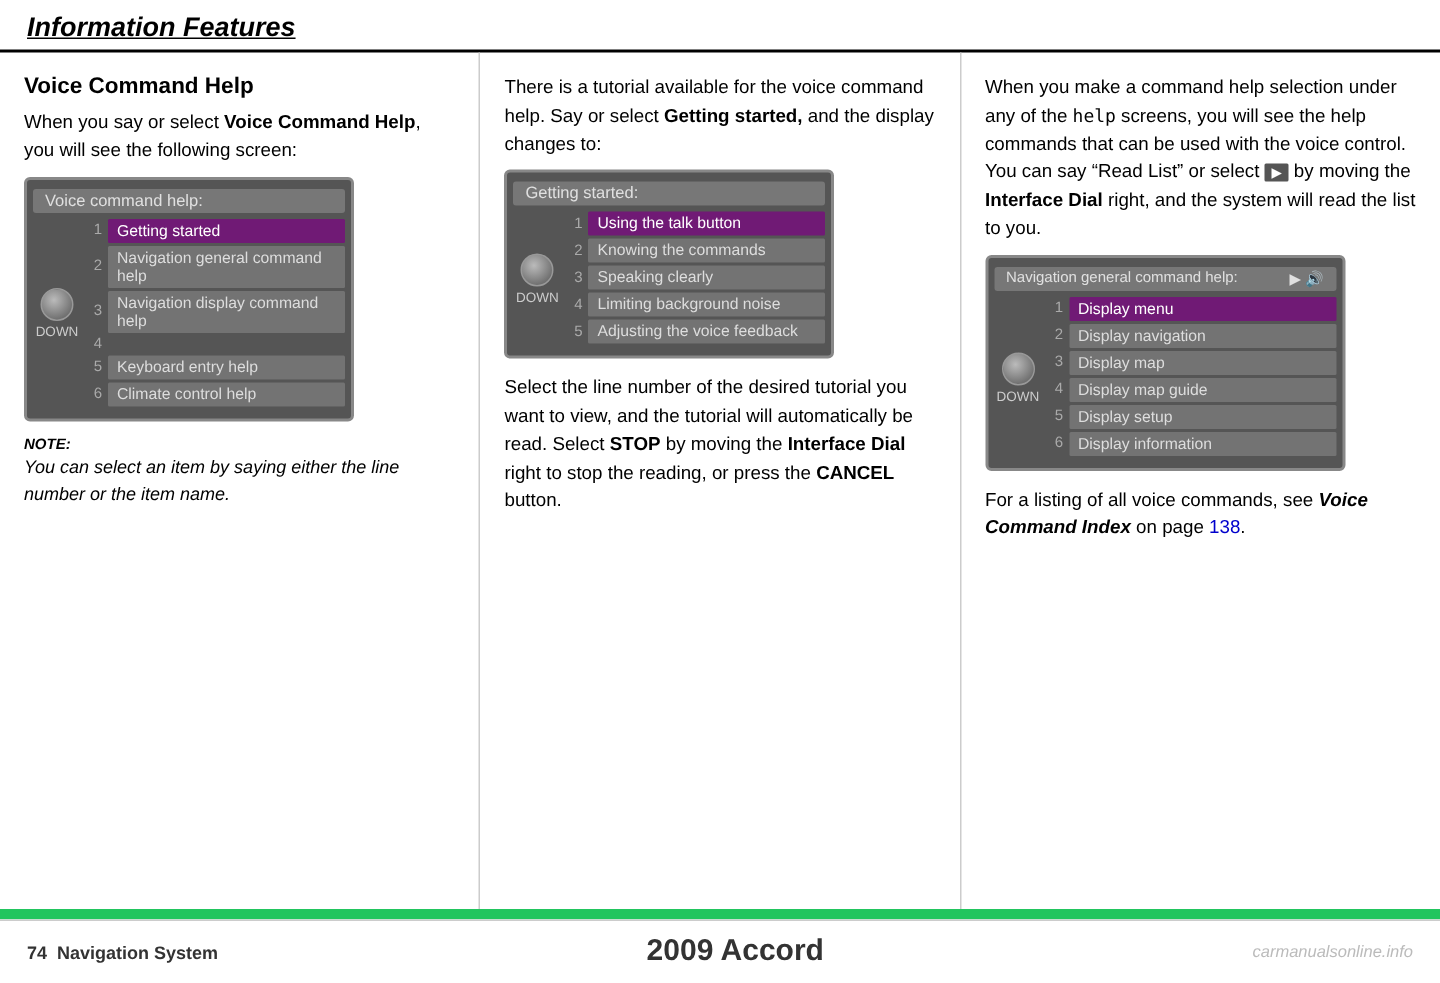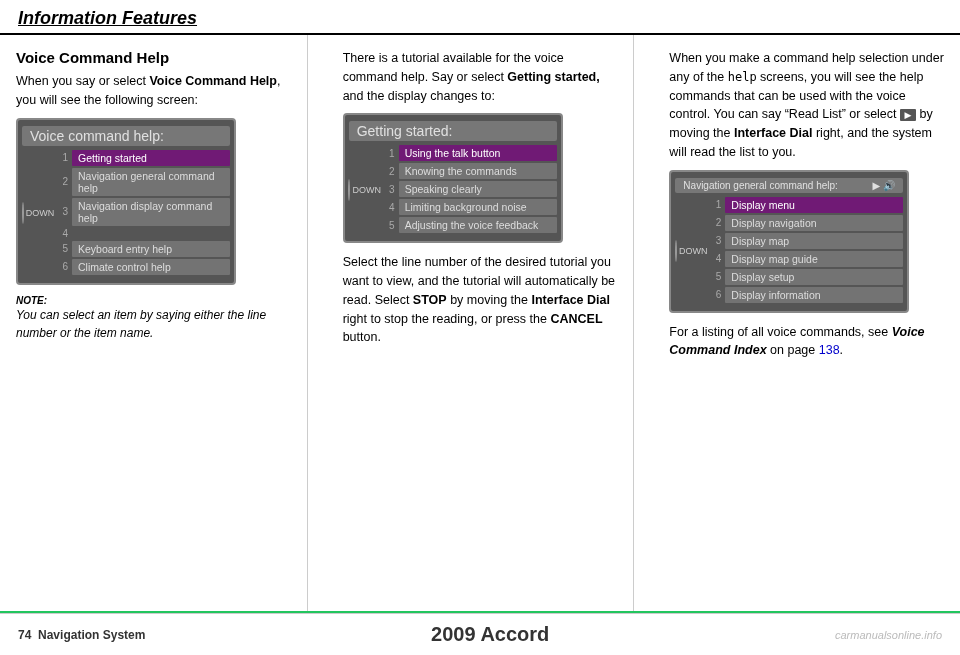--- a/index.html
+++ b/index.html
@@ -29,22 +29,21 @@
     .page-header h1 {
       font-size: 18px;
       font-weight: bold;
       font-style: italic;
     }
 
     
     .content-area {
       display: flex;
       flex: 1;
-      border-bottom: 2px solid #22c55e;
-      gap: 19px;
+      border-bottom: 7px solid #22c55e;
     }
 
     
     .col {
       padding: 14px 16px;
       flex: 1;
       border-right: 1px solid #ccc;
     }
     .col:last-child {
       border-right: none;
@@ -72,37 +71,38 @@
       border: 2px solid #888;
       border-radius: 4px;
       margin: 8px 0 10px 0;
       padding: 6px 4px 6px 4px;
       width: 220px;
     }
 
     .nav-screen-header {
       background: #777;
       color: #e0e0e0;
-      font-size: 14px;
+      font-size: 11px;
       padding: 2px 8px;
       margin-bottom: 4px;
       border-radius: 2px;
       display: flex;
       align-items: center;
       justify-content: space-between;
     }
 
     .nav-screen-body {
       display: flex;
       flex-direction: row;
     }
 
     .nav-dial {
       width: 32px;
       display: flex;
+      flex-direction: column;
       align-items: center;
       justify-content: center;
       gap: 2px;
       padding: 2px;
     }
 
     .dial-circle {
       width: 22px;
       height: 22px;
       border-radius: 50%;

